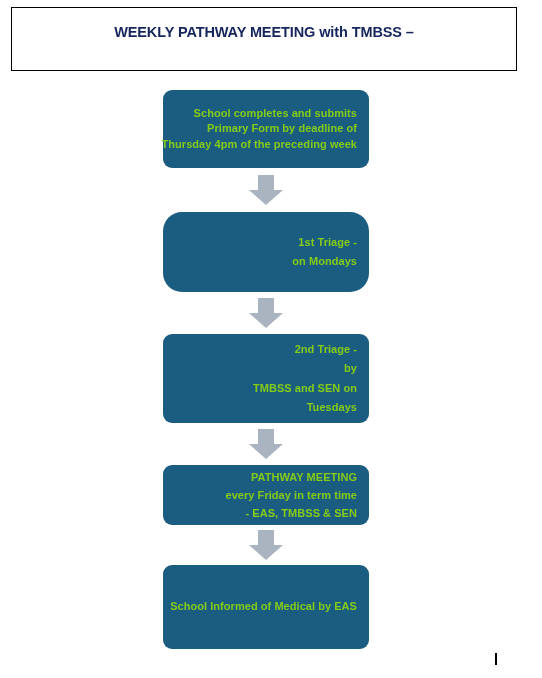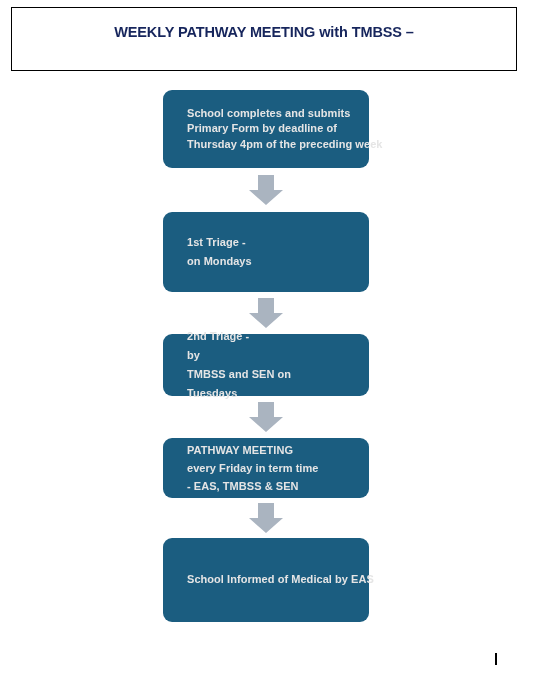--- a/index.html
+++ b/index.html
@@ -45,40 +45,40 @@
     position: absolute;
     left: 163px;
     top: 90px;
     width: 206px;
   }
 
   .node {
     width: 206px;
     background: #1b5d80;
     border-radius: 9px;
-    color: #e5e5e5;
+    color: #84cc16;
     display: flex;
     flex-direction: column;
-    align-items: flex-start;
+    align-items: flex-end;
     justify-content: center;
     text-align: center;
     box-sizing: border-box;
-    padding: 6px 24px;
+    padding: 6px 12px;
   }
   .node .line {
     font-size: 11px;
     font-weight: bold;
     line-height: 1.42;
     letter-spacing: 0.05px;
     white-space: pre;
   }
 
   .node-1 { height: 78px; }
-  .node-2 { height: 80px; }
-  .node-3 { height: 62px; }
+  .node-2 { height: 80px; border-radius: 19px; }
+  .node-3 { height: 89px; }
   .node-4 { height: 60px; }
   .node-5 { height: 84px; }
 
   .node-2 .line,
   .node-3 .line { line-height: 1.75; }
   .node-4 .line { line-height: 1.65; }
 
   
   .arrow-wrap {
     width: 206px;

